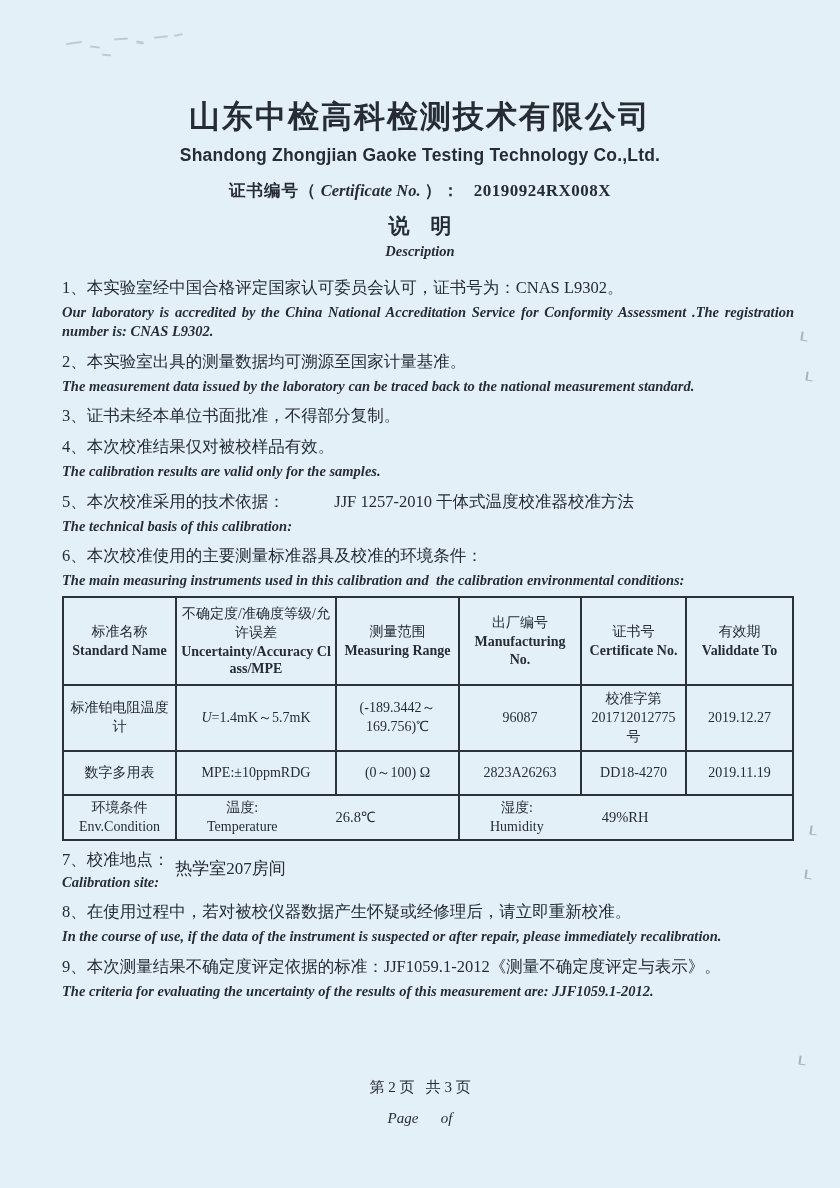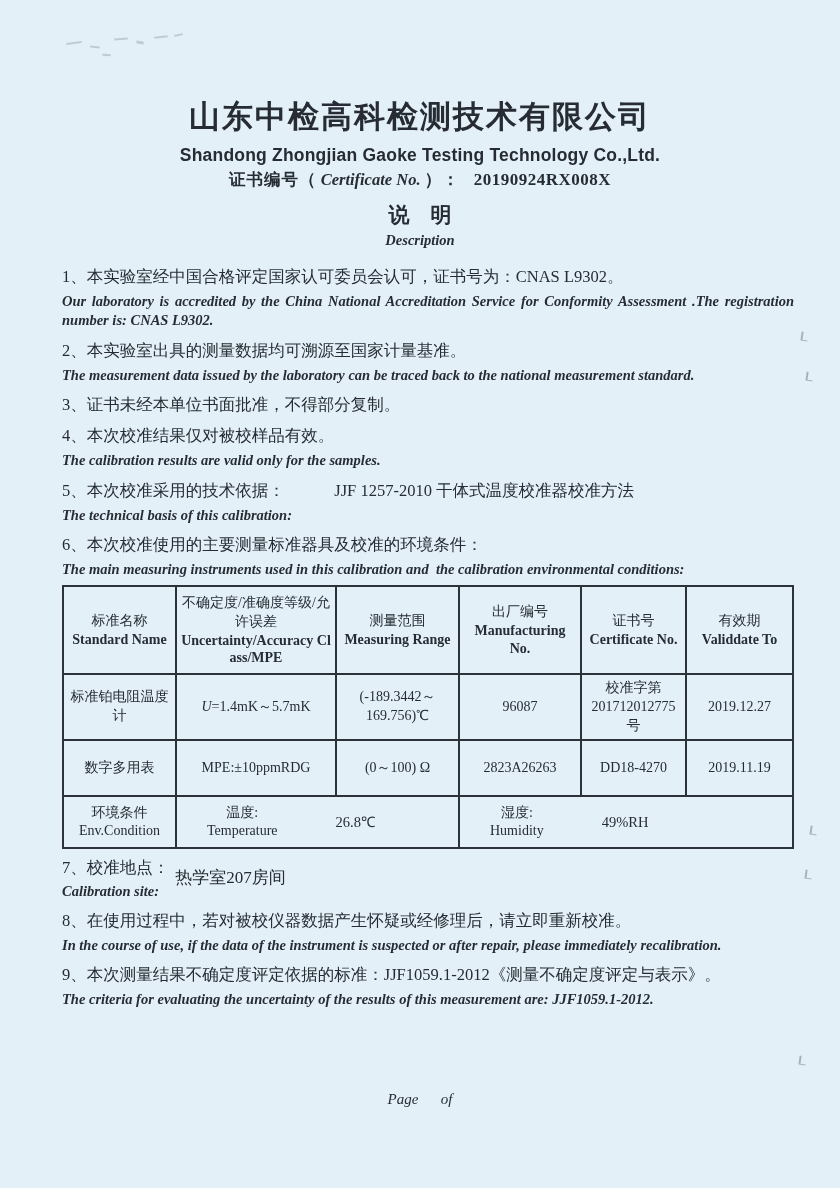--- a/index.html
+++ b/index.html
@@ -23,21 +23,21 @@
   .smudge i:nth-child(5){ left:92px; top:10px; width:14px; height:2px; transform:rotate(-6deg);}
   .smudge i:nth-child(6){ left:40px; top:28px; width:9px;  height:2px; transform:rotate(4deg);}
   .smudge i:nth-child(7){ left:112px; top:8px; width:9px;  height:2px; transform:rotate(-12deg);}
   .artifact { position:absolute; width:7px; height:9px; opacity:.45;
               border-left:2px solid #5c6b74; border-bottom:1.5px solid #5c6b74; transform:rotate(8deg); filter:blur(.4px); }
 
   
   .header { text-align:center; padding-top:96px; }
   .company-cn { font-size:31px; font-weight:bold; letter-spacing:2px; }
   .company-en { font-family:"Liberation Sans", sans-serif; font-size:17.5px; font-weight:bold; margin-top:7px; letter-spacing:.2px; }
-  .cert-line  { margin-top:3px; font-size:16.5px; font-weight:bold; }
+  .cert-line  { margin-top:14px; font-size:16.5px; font-weight:bold; }
   .cert-line .cn { letter-spacing:1px; }
   .cert-line .en { font-style:italic; }
   .cert-line .num { margin-left:14px; font-size:17px; letter-spacing:.5px; }
   .doc-title-cn { margin-top:10px; font-size:21px; font-weight:bold; white-space:pre; }
   .doc-title-en { font-size:14.5px; font-weight:bold; font-style:italic; margin-top:3px; }
 
   
   .items { padding:8px 46px 0 62px; }
   .cn-line { font-size:16.5px; line-height:1.35; margin-top:9px; white-space:pre-wrap; }
   .en-line { font-size:14.5px; font-weight:bold; font-style:italic; line-height:1.32;
@@ -47,22 +47,22 @@
   
   table { border-collapse:collapse; width:730px; margin:6px 0 0 62px; table-layout:fixed;
           font-size:14px; color:#272c34; }
   col.c1{width:113px} col.c2{width:160px} col.c3{width:123px} col.c4{width:122px} col.c5{width:105px} col.c6{width:107px}
   th, td { border:2px solid #2d3239; text-align:center; vertical-align:middle; padding:3px 4px; font-weight:normal; }
   th .hc { display:block; line-height:1.35; }
   th .he { display:block; line-height:1.25; font-weight:bold; }
   th.brk .he { word-break:break-all; }
   tr.hrow  { height:88px; }
   tr.drow1 { height:66px; }
-  tr.drow2 { height:56px; }
-  tr.erow  { height:52px; }
+  tr.drow2 { height:44px; }
+  tr.erow  { height:44px; }
   td { line-height:1.35; }
   td.ucell::first-letter { font-style:italic; }
   .envlbl span { display:block; line-height:1.3; }
   .envcell { display:flex; align-items:center; justify-content:flex-start; padding-left:26px; }
   .envcell .lab { text-align:center; line-height:1.3; }
   .envcell .lab span { display:block; }
   .envcell .val { margin-left:58px; font-size:14.5px; }
 
   
   .items2 { padding:4px 46px 0 62px; }
@@ -207,16 +207,17 @@
       </div>
       <div class="site-value">热学室207房间</div>
     </div>
     <div class="cn-line">8、在使用过程中，若对被校仪器数据产生怀疑或经修理后，请立即重新校准。</div>
     <div class="en-line">In the course of use, if the data of the instrument is suspected or after repair, please immediately recalibration.</div>
     <div class="cn-line">9、本次测量结果不确定度评定依据的标准：JJF1059.1-2012《测量不确定度评定与表示》。</div>
     <div class="en-line">The criteria for evaluating the uncertainty of the results of this measurement are: JJF1059.1-2012.</div>
   </div>
 
   <div class="footer">
+    <div class="footer-cn">第 2 页   共 3 页</div>
     <div class="footer-en">Page      of</div>
   </div>
 
 </div>
 
 </body></html>

